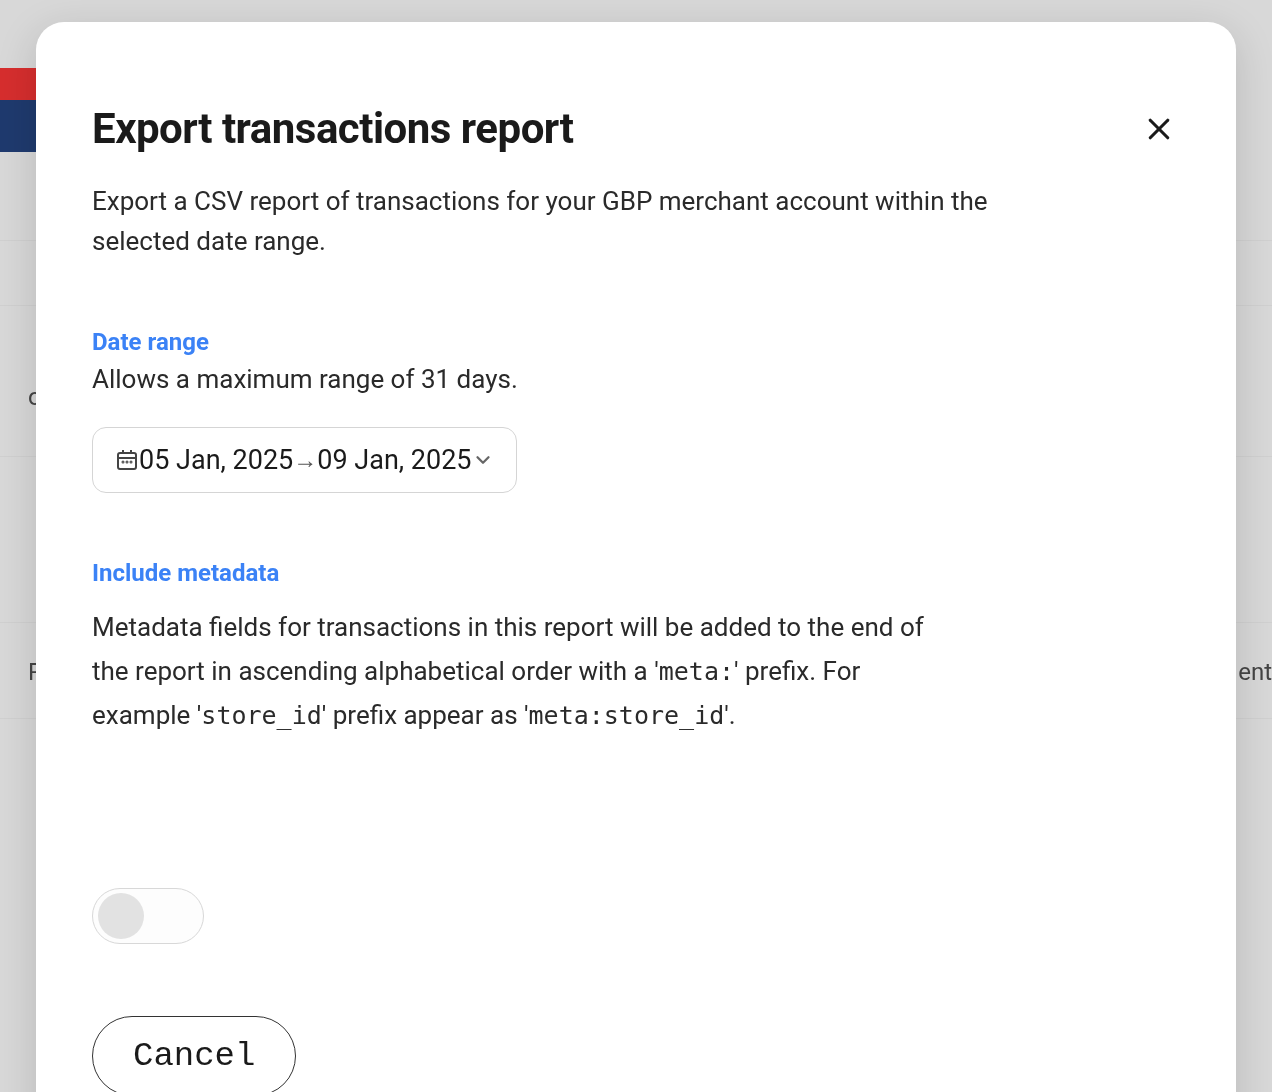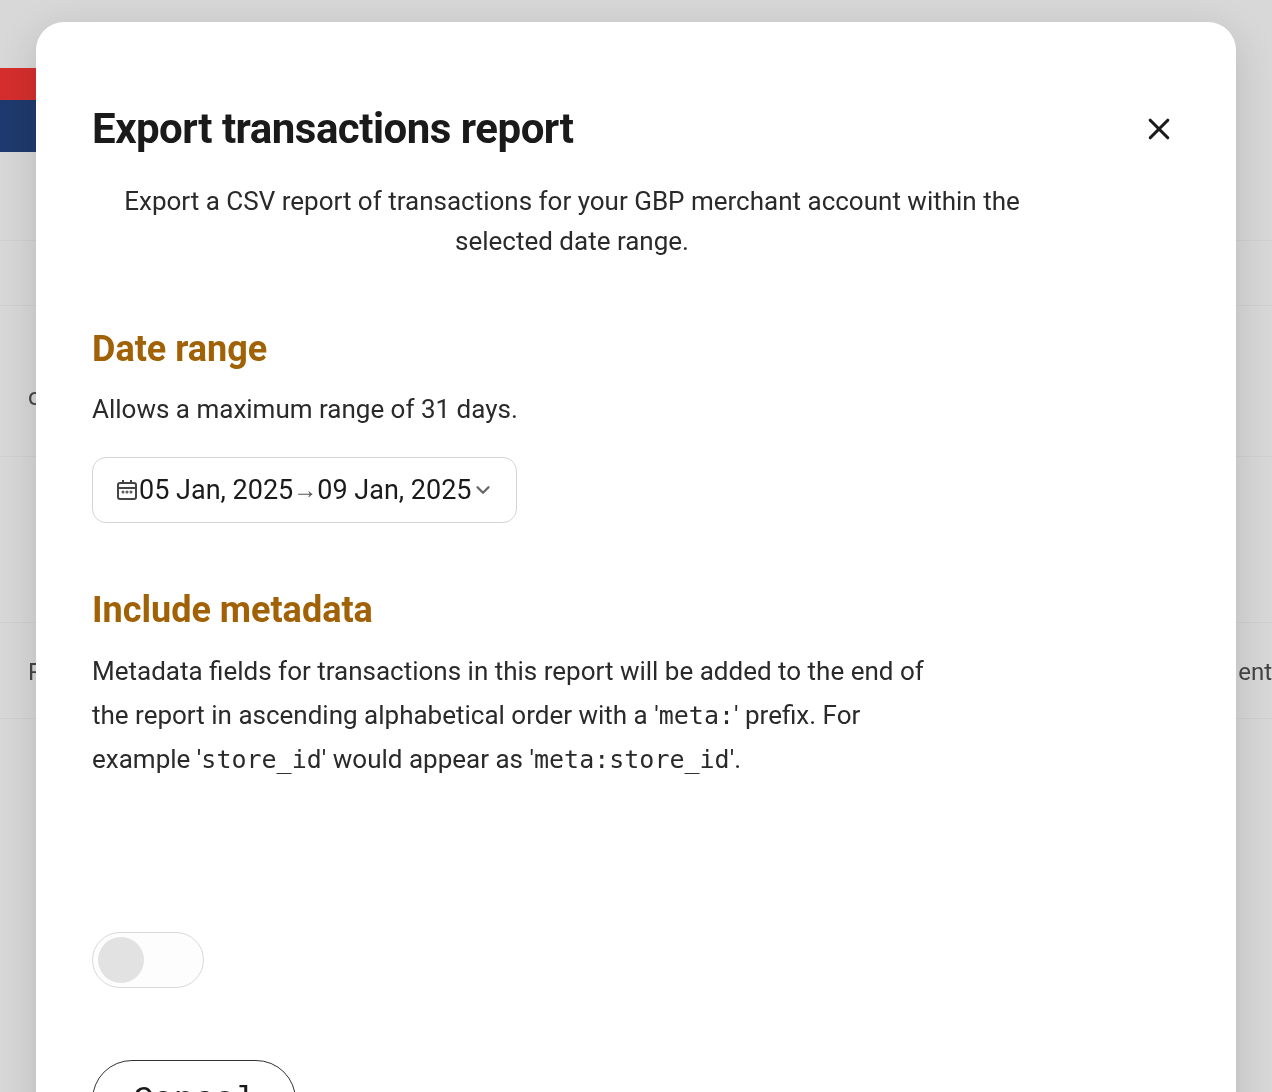--- a/index.html
+++ b/index.html
@@ -76,34 +76,33 @@
       cursor: pointer;
       padding: 6px;
       margin-top: 4px;
     }
     .modal-subtitle {
       font-size: 26px;
       color: #2a2a2a;
       margin-top: 28px;
       line-height: 1.55;
       max-width: 960px;
-      text-align: center;
     }
     .section {
       margin-top: 66px;
     }
     .section-heading {
-      font-size: 36px;
+      font-size: 24px;
       font-weight: 700;
-      color: #a16207;
+      color: #3b82f6;
     }
     .section-help {
       font-size: 26px;
       color: #2a2a2a;
-      margin-top: 20px;
+      margin-top: 4px;
       line-height: 1.5;
     }
     .date-picker {
       margin-top: 28px;
       display: inline-flex;
       align-items: center;
       border: 1px solid #d5d5d5;
       border-radius: 14px;
       padding: 16px 22px;
       font-size: 27px;
@@ -231,21 +230,21 @@
       <svg width="22" height="22" viewBox="0 0 24 24" fill="none" stroke="#666" stroke-width="2.5" stroke-linecap="round" stroke-linejoin="round">
         <polyline points="6 9 12 15 18 9"></polyline>
       </svg>
     </div>
   </div>
 
   <div class="metadata-row">
     <div class="metadata-text">
       <h2 class="section-heading">Include metadata</h2>
       <p class="metadata-desc">
-        <span>Metadata fields for transactions in this report will be added to the end of the report in ascending alphabetical order with a '</span><code>meta:</code><span>' prefix. For example '</span><code>store_id</code><span>' would appear as '</span><code>meta:store_id</code><span>'.</span>
+        <span>Metadata fields for transactions in this report will be added to the end of the report in ascending alphabetical order with a '</span><code>meta:</code><span>' prefix. For example '</span><code>store_id</code><span>' prefix appear as '</span><code>meta:store_id</code><span>'.</span>
       </p>
     </div>
     <div class="toggle">
       <div class="toggle-knob"></div>
     </div>
   </div>
 
   <div class="modal-footer">
     <button class="btn btn-secondary">
       <span>Cancel</span>

